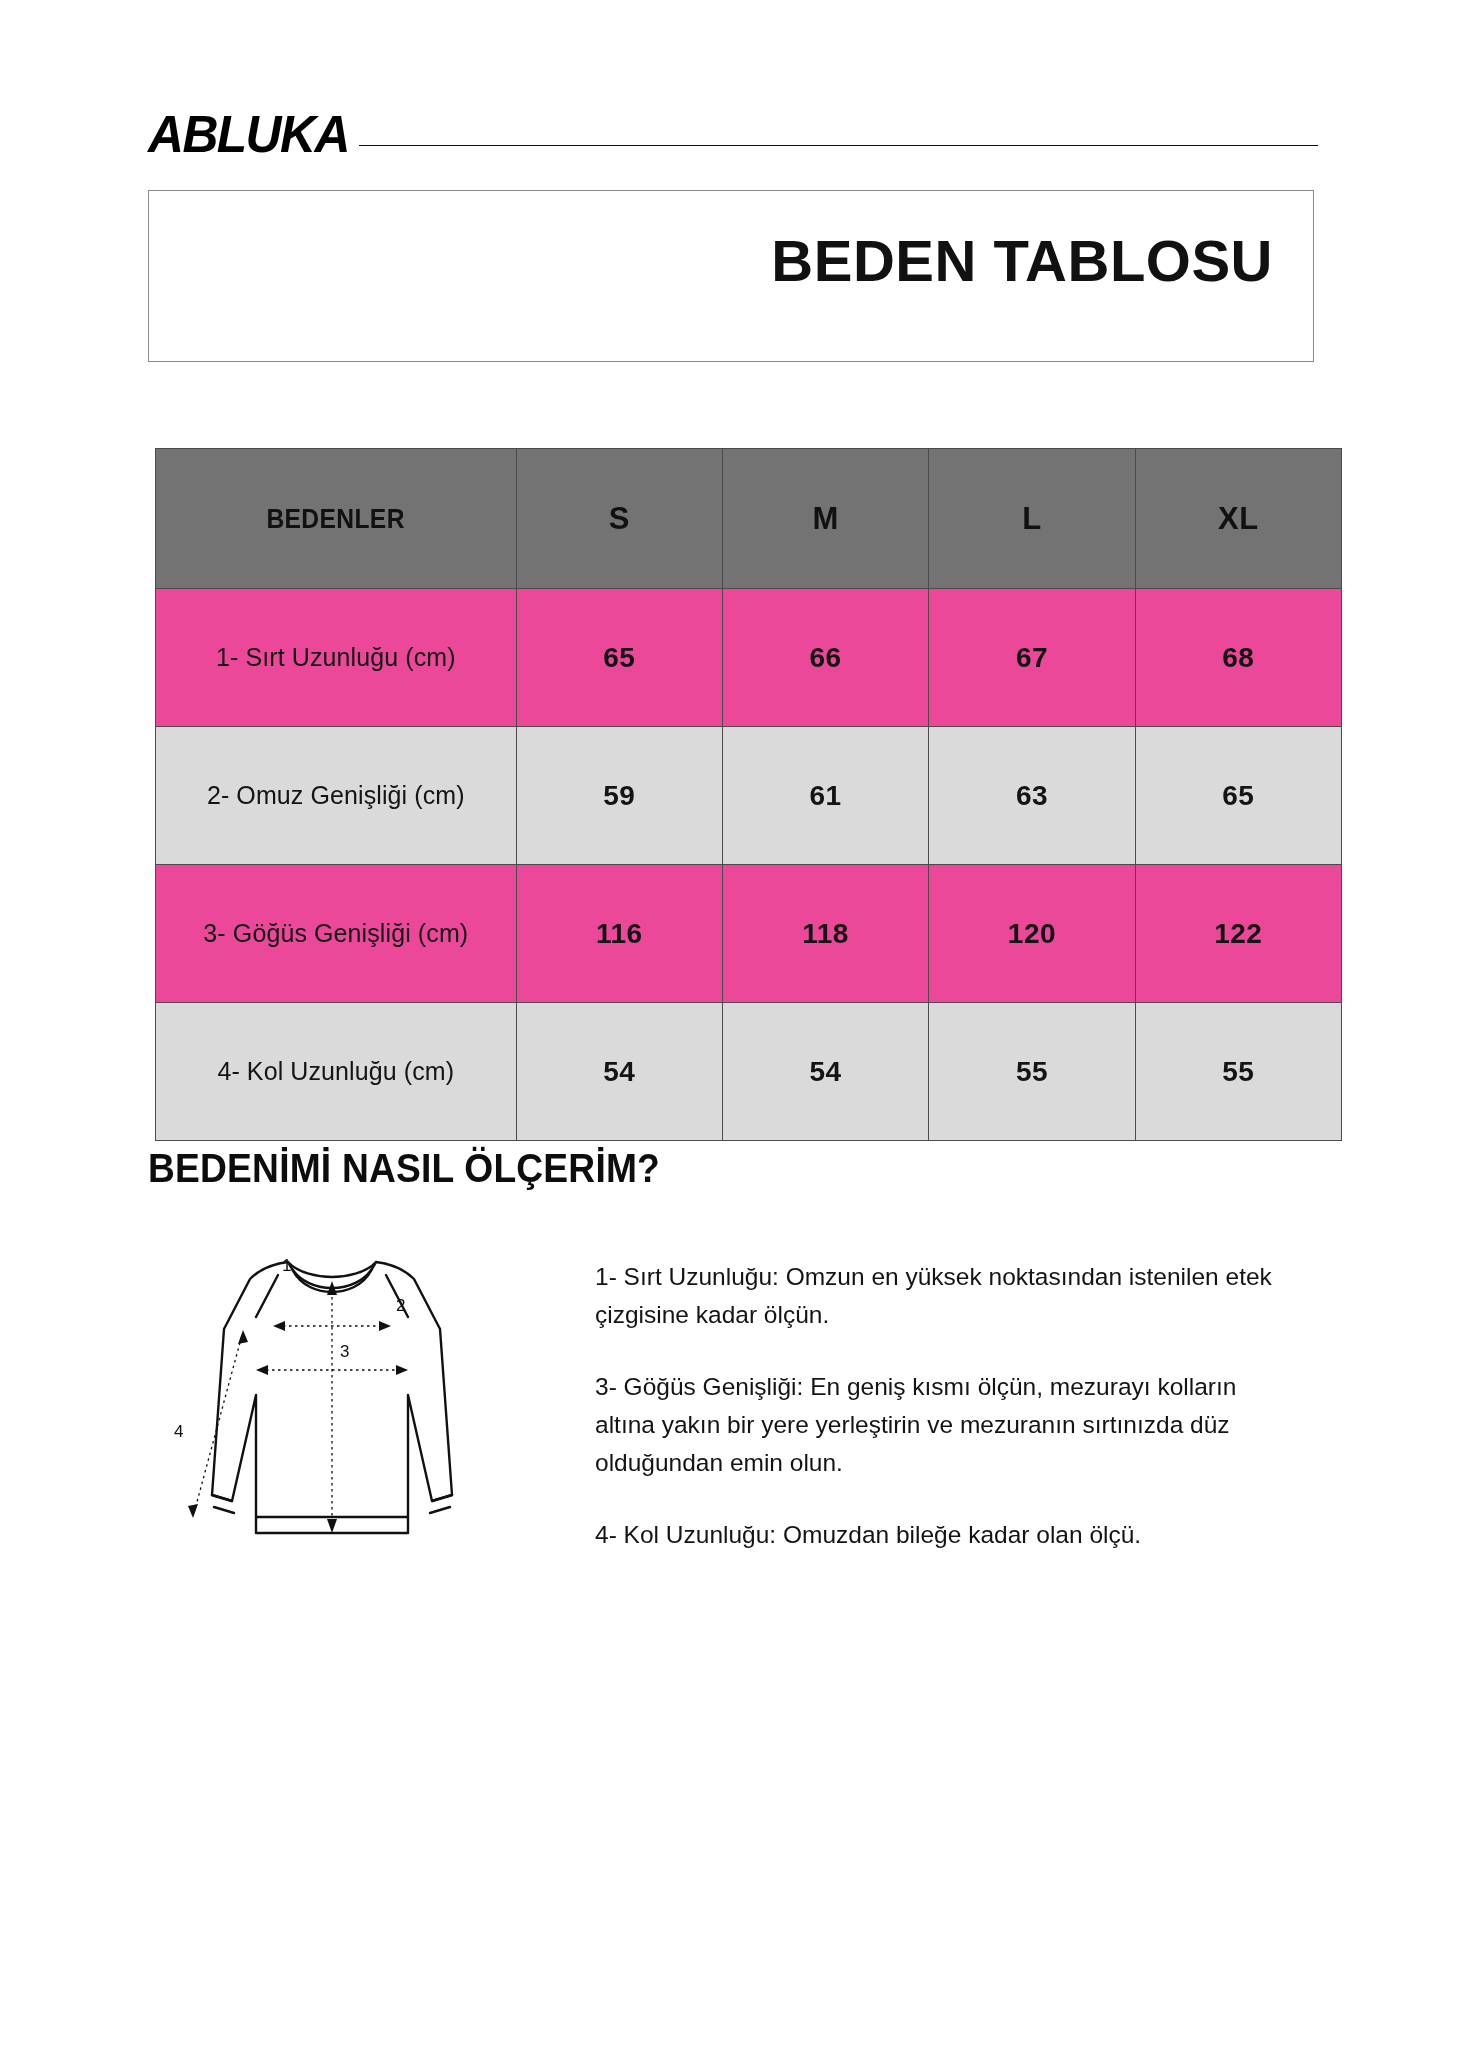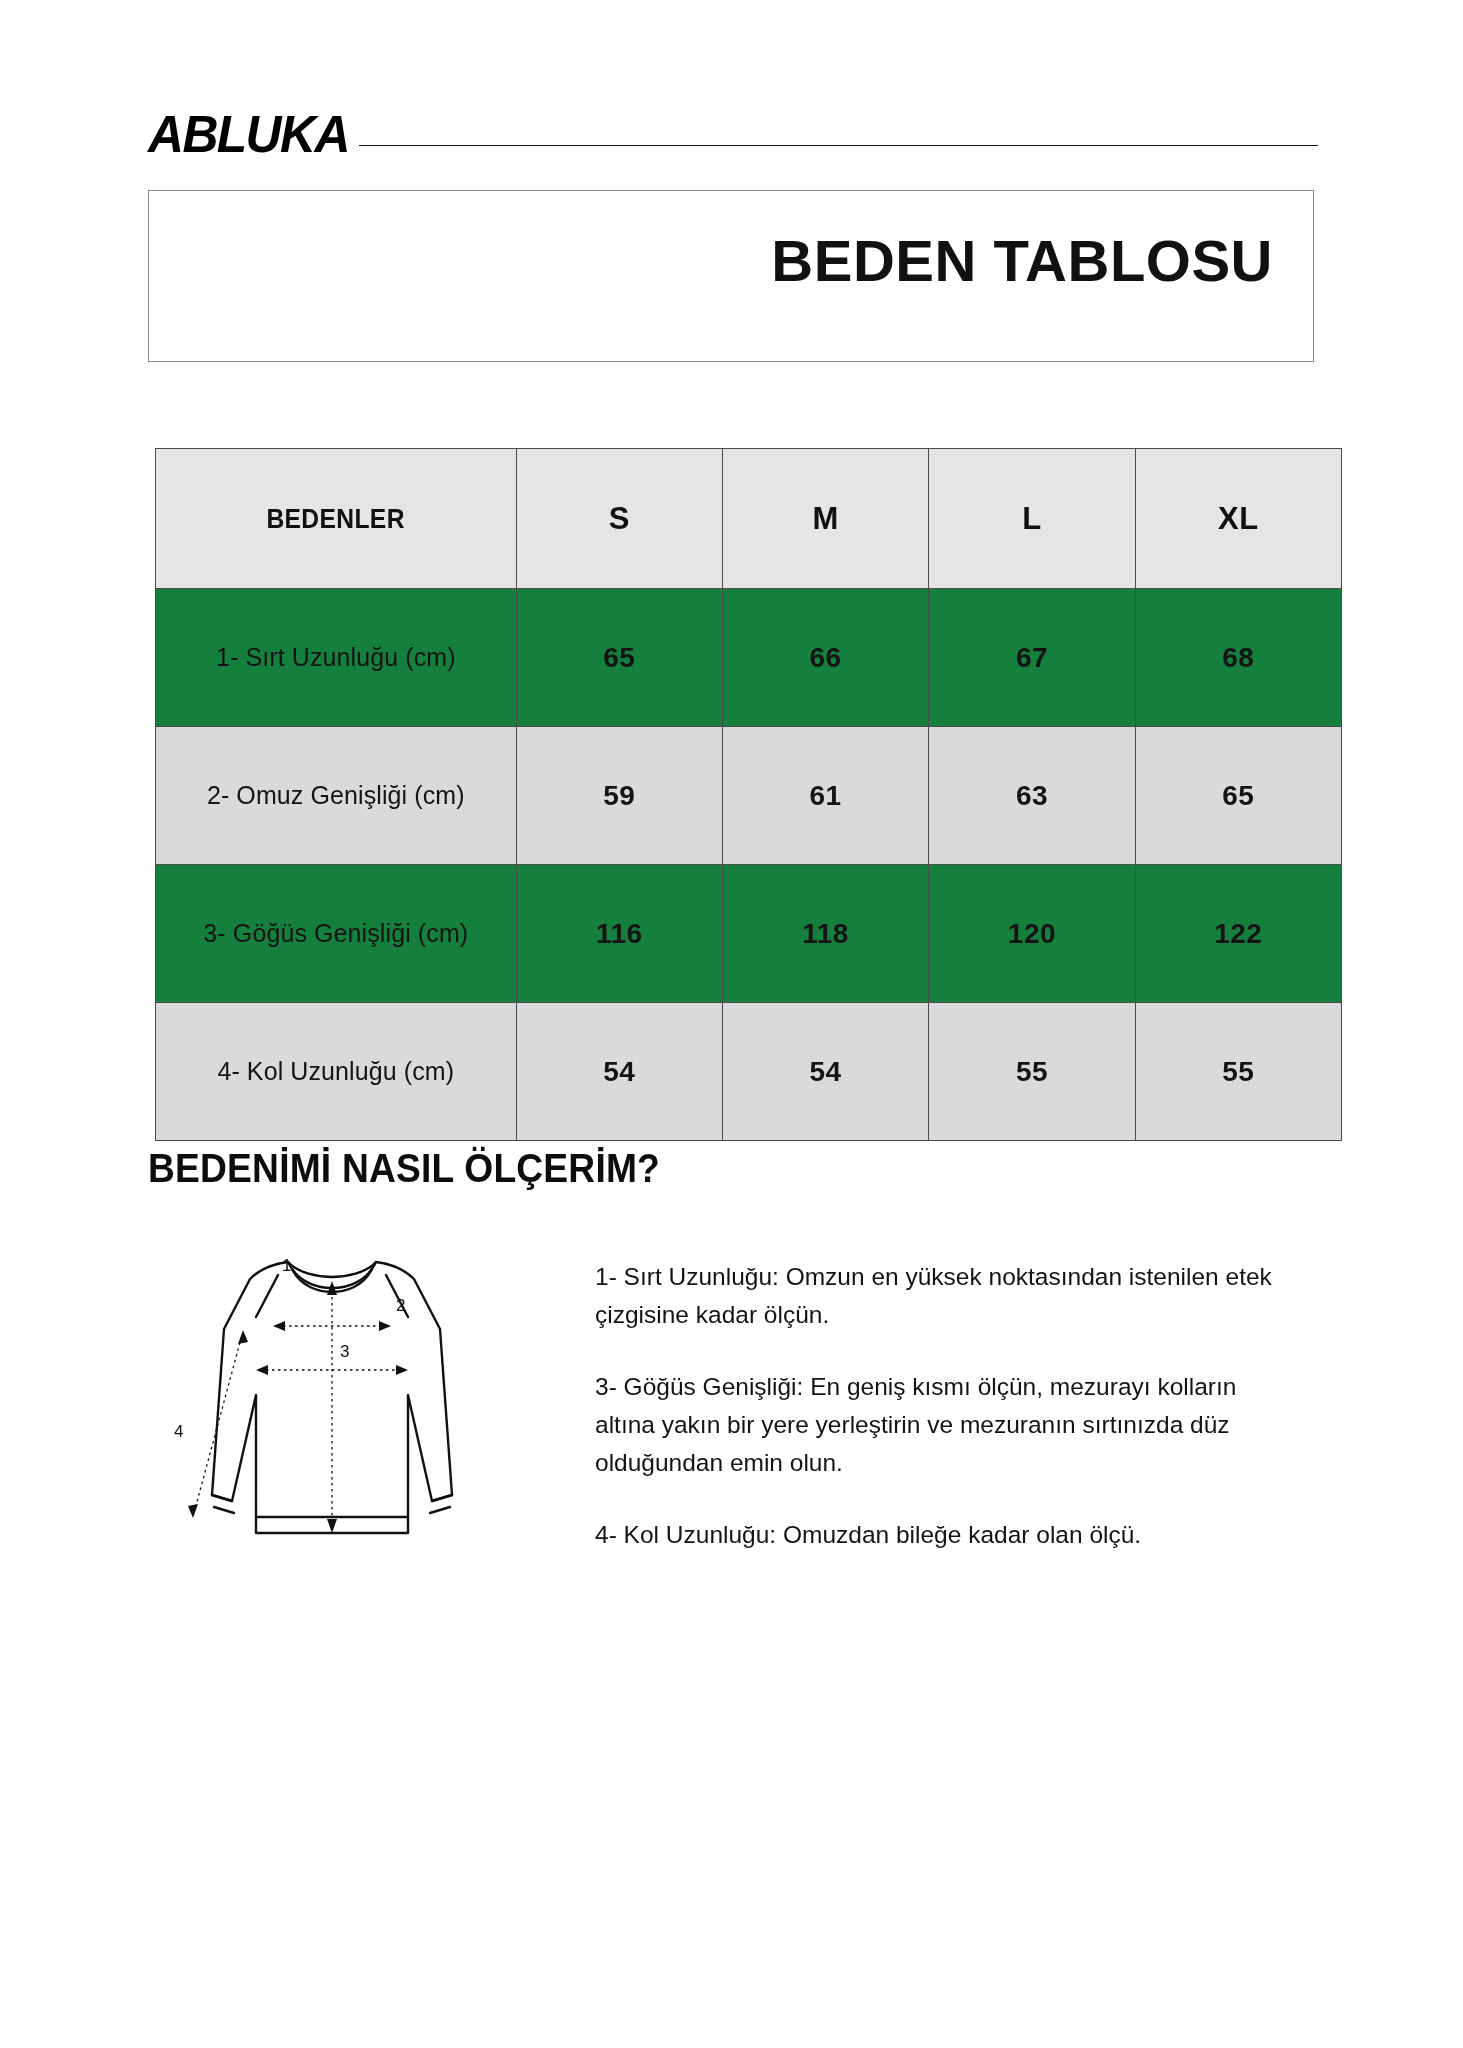--- a/index.html
+++ b/index.html
@@ -102,25 +102,25 @@
   }
   .size-table td, .size-table th {
     border: 1.1px solid #4b4b4b;
     text-align: center;
     vertical-align: middle;
     padding: 0;
     box-sizing: border-box;
   }
   .size-table thead th {
     height: 140px;
-    background: #e5e5e5;
+    background: #737373;
   }
   .size-table tbody tr { height: 138px; }
   .size-table tbody tr.shaded td { background: #dadada; margin-top: 21px; }
-  .size-table tbody tr.plain td { background: #15803d; }
+  .size-table tbody tr.plain td { background: #ec4899; }
 
   .col-label  { width: 360px; }
   .col-size   { width: 206px; }
 
   .th-bedenler {
     font-weight: 700;
     font-size: 28px;
     letter-spacing: 0.4px;
     transform: scaleX(0.88);
     display: inline-block;

